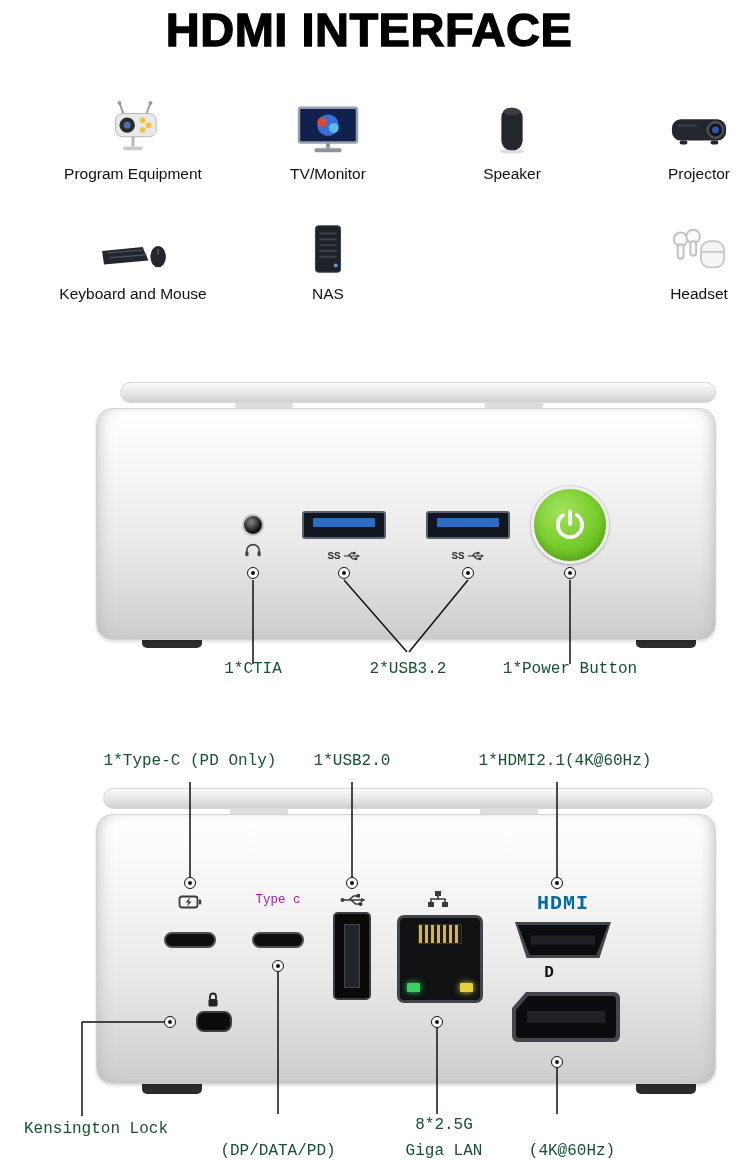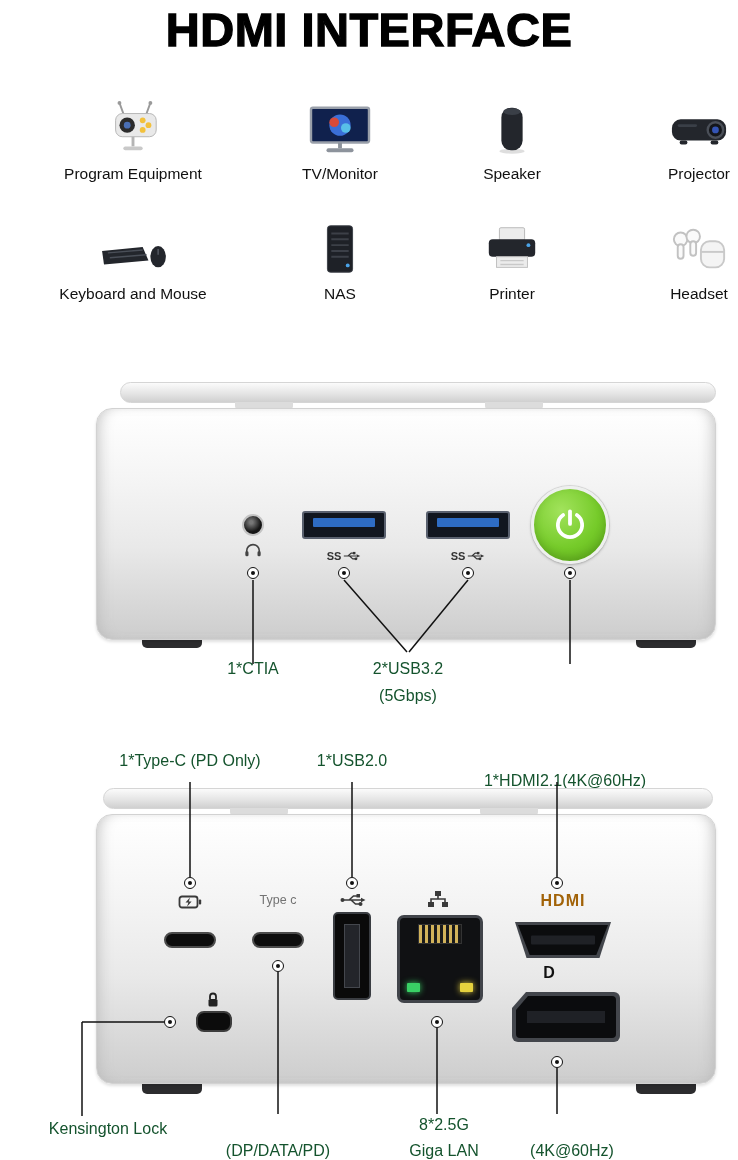--- a/index.html
+++ b/index.html
@@ -7,27 +7,27 @@
   .page { position:relative; width:738px; height:1160px; margin:0 auto; background:#fff; overflow:hidden; }
 
   .title { position:absolute; top:2px; left:0; width:738px; margin:0; text-align:center;
            font-size:47px; font-weight:900; letter-spacing:0.5px; color:#000;
            -webkit-text-stroke:1.3px #000; }
 
   
   .dev { position:absolute; display:flex; flex-direction:column; align-items:center; justify-content:space-between; }
   .r1 { top:94px; } .r2 { top:214px; }
   .c1 { left:43px;  width:180px; }
-  .c2 { left:260px; width:160px; }
+  .c2 { left:248px; width:160px; }
   .c3 { left:432px; width:160px; }
   .c4 { left:599px; width:200px; }
   .dev-icon { height:64px; display:flex; align-items:flex-end; justify-content:center; }
   .dev-label { margin-top:7px; font-size:15.5px; color:#111; white-space:nowrap; }
 
-  .front, .rear { position:absolute; left:0; width:738px; }
+  .front, .rear { position:absolute; left:0; width:738px;font-family:Liberation Mono, monospace; }
   .front { top:368px; height:372px; }
   .rear  { top:740px; height:420px; }
 
   .lid { position:absolute; background:linear-gradient(180deg,#fbfbfb,#e3e3e3 60%,#d0d0d0);
          border:1px solid #d5d5d5; border-radius:11px; }
   .front .lid { left:120px; top:14px; width:596px; height:21px; }
   .rear  .lid { left:103px; top:48px; width:610px; height:21px; }
   .tab { position:absolute; width:58px; height:7px; background:#dcdcdc; border-radius:0 0 3px 3px; }
 
   .chassis { position:absolute; border-radius:16px; border:1px solid #d2d2d2;
@@ -59,36 +59,36 @@
   .dot { position:absolute; width:12px; height:12px; border:1.6px solid #111; border-radius:50%; background:#fff; }
   .dot::after { content:''; position:absolute; inset:2.6px; background:#111; border-radius:50%; }
 
   .callout-lines { position:absolute; left:0; top:0; pointer-events:none; }
   .callout-lines line { stroke:#111; stroke-width:1.5; }
 
   .f-label, .r-label { position:absolute; font-size:16px; color:#14532d; text-align:center; white-space:nowrap; }
 
   .tc-port { position:absolute; width:52px; height:16px; background:#0d0d0d;
              border:2.5px solid #4b4b4b; border-radius:9px; }
-  .type-c-text { position:absolute; left:238px; top:153px; width:80px; text-align:center; font-size:12.5px; color:#737373; }
+  .type-c-text { position:absolute; left:238px; top:153px; width:80px; text-align:center; font-size:12.5px; color:#a21caf; }
 
   .usb2-port { position:absolute; left:333px; top:172px; width:38px; height:88px; background:#0a0a0a;
                border:2px solid #3a3d42; border-radius:5px; display:flex; align-items:center; justify-content:center; }
   .usb2-inner { width:16px; height:64px; background:#23252a; border:1px solid #44474d; }
 
   .rj45 { position:absolute; left:397px; top:175px; width:86px; height:88px; background:#101113;
           border:3px solid #41444a; border-radius:7px; overflow:hidden; }
   .rj45-pins { position:absolute; left:50%; transform:translateX(-50%); top:6px; width:44px; height:20px;
                background:repeating-linear-gradient(90deg,#d2b35a 0 3px,#1a1a1a 3px 6px); border:1px solid #333; }
   .led { position:absolute; bottom:8px; width:13px; height:9px; border-radius:1px; }
   .led-green  { left:7px;  background:#39d065; box-shadow:0 0 6px #39d065; }
   .led-yellow { right:7px; background:#e6d23e; box-shadow:0 0 6px #e6d23e; }
 
   .hdmi-text { position:absolute; left:515px; top:152px; width:96px; text-align:center;
-               font-size:16px; font-weight:800; letter-spacing:1px; color:#a16207; }
+               font-size:20px; font-weight:800; letter-spacing:1px; color:#0369a1; }
   .hdmi-port { position:absolute; left:515px; top:182px; width:96px; height:36px;
                clip-path:polygon(0 0,100% 0,88% 100%,12% 100%); background:#43464c; }
   .hdmi-inner { position:absolute; left:3px; top:3px; right:3px; bottom:3px;
                 clip-path:polygon(0 0,100% 0,87% 100%,13% 100%); background:#0b0c0e; }
   .hdmi-slot { position:absolute; left:50%; top:50%; transform:translate(-50%,-50%);
                width:64px; height:9px; background:#1f2126; border-radius:1px; }
 
   .dp-text { position:absolute; left:536px; top:224px; width:26px; text-align:center;
              font-size:16px; font-weight:800; color:#111; }
   .dp-port { position:absolute; left:512px; top:252px; width:108px; height:50px; border-radius:6px;
@@ -182,32 +182,20 @@
       <svg viewBox="0 0 80 60" width="78" height="58">
         <polygon points="8,32 50,28 56,42 10,46" fill="#23262c"></polygon>
         <path d="M14 34 l36 -3 M16 39 l38 -3" stroke="#4a4f58" stroke-width="1.5"></path>
         <ellipse cx="66" cy="38" rx="8" ry="11" fill="#23262c"></ellipse>
         <path d="M66 30 v6" stroke="#555a63" stroke-width="1.5"></path>
       </svg>
     </span>
     <span class="dev-label">Keyboard and Mouse</span>
   </div>
 
-  <div class="dev r2 c3">
-    <span class="dev-icon">
-      <svg viewBox="0 0 80 60" width="78" height="58">
-        <rect x="27" y="8" width="26" height="13" rx="1.5" fill="#ececec" stroke="#b8b8b8"></rect>
-        <rect x="16" y="20" width="48" height="18" rx="4" fill="#23262c"></rect>
-        <circle cx="57" cy="26" r="2" fill="#4aa3e8"></circle>
-        <rect x="24" y="38" width="32" height="11" fill="#ececec" stroke="#c0c0c0"></rect>
-        <path d="M28 42 h24 M28 46 h24" stroke="#c9c9c9" stroke-width="1.5"></path>
-      </svg>
-    </span>
-    <span class="dev-label">Printer</span>
-  </div>
 
   <div class="dev r2 c4">
     <span class="dev-icon">
       <svg viewBox="0 0 80 60" width="78" height="58">
         <rect x="42" y="22" width="24" height="27" rx="9" fill="#f4f4f4" stroke="#c9c9c9" stroke-width="2"></rect>
         <path d="M42 33 h24" stroke="#c9c9c9" stroke-width="2"></path>
         <circle cx="21" cy="20" r="7" fill="#fafafa" stroke="#c2c2c2" stroke-width="2"></circle>
         <rect x="18" y="25" width="6" height="15" rx="3" fill="#fafafa" stroke="#c2c2c2" stroke-width="2"></rect>
         <circle cx="34" cy="17" r="7" fill="#fafafa" stroke="#c2c2c2" stroke-width="2"></circle>
         <rect x="31" y="22" width="6" height="15" rx="3" fill="#fafafa" stroke="#c2c2c2" stroke-width="2"></rect>
@@ -272,27 +260,27 @@
       <line x1="468" y1="212" x2="409" y2="284"></line>
       <line x1="570" y1="212" x2="570" y2="296"></line>
     </svg>
     <div class="dot" style="left:247px; top:199px;"></div>
     <div class="dot" style="left:338px; top:199px;"></div>
     <div class="dot" style="left:462px; top:199px;"></div>
     <div class="dot" style="left:564px; top:199px;"></div>
 
     <div class="f-label" style="left:193px; top:292px; width:120px;">1*CTIA</div>
     <div class="f-label" style="left:328px; top:292px; width:160px;">2*USB3.2</div>
-    <div class="f-label" style="left:328px; top:319px; width:160px;">(5Gbps)</div>
+    <div class="f-label" style="left:460px; top:292px; width:220px;">1*Power Button</div>
   </section>
 
   <section class="rear">
     <div class="r-label" style="left:40px; top:12px; width:300px;">1*Type-C (PD Only)</div>
     <div class="r-label" style="left:282px; top:12px; width:140px;">1*USB2.0</div>
-    <div class="r-label" style="left:407px; top:12px; width:316px;margin-top:20px;">1*HDMI2.1(4K@60Hz)</div>
+    <div class="r-label" style="left:407px; top:12px; width:316px;">1*HDMI2.1(4K@60Hz)</div>
 
     <div class="lid"></div>
     <div class="tab" style="left:230px; top:68px;"></div>
     <div class="tab" style="left:480px; top:68px;"></div>
     <div class="foot foot-l"></div>
     <div class="foot foot-r"></div>
     <div class="chassis"></div>
 
     <span class="icon-abs" style="left:178px; top:154px; width:24px; height:16px;">
       <svg viewBox="0 0 24 16" width="24" height="16">
@@ -364,20 +352,20 @@
       <line x1="82" y1="282" x2="82" y2="376"></line>
     </svg>
     <div class="dot" style="left:184px; top:137px;"></div>
     <div class="dot" style="left:346px; top:137px;"></div>
     <div class="dot" style="left:551px; top:137px;"></div>
     <div class="dot" style="left:272px; top:220px;"></div>
     <div class="dot" style="left:431px; top:276px;"></div>
     <div class="dot" style="left:551px; top:316px;"></div>
     <div class="dot" style="left:164px; top:276px;"></div>
 
-    <div class="r-label" style="left:16px; top:380px; width:176px;padding-left:8px;">Kensington Lock</div>
+    <div class="r-label" style="left:4px; top:380px; width:176px;padding-left:8px;">Kensington Lock</div>
     <div class="r-label" style="left:188px; top:402px; width:180px;">(DP/DATA/PD)</div>
     <div class="r-label" style="left:364px; top:376px; width:160px;">8*2.5G</div>
     <div class="r-label" style="left:364px; top:402px; width:160px;">Giga LAN</div>
     <div class="r-label" style="left:492px; top:402px; width:160px;">(4K@60Hz)</div>
   </section>
 
 </div>
 
 </body></html>

